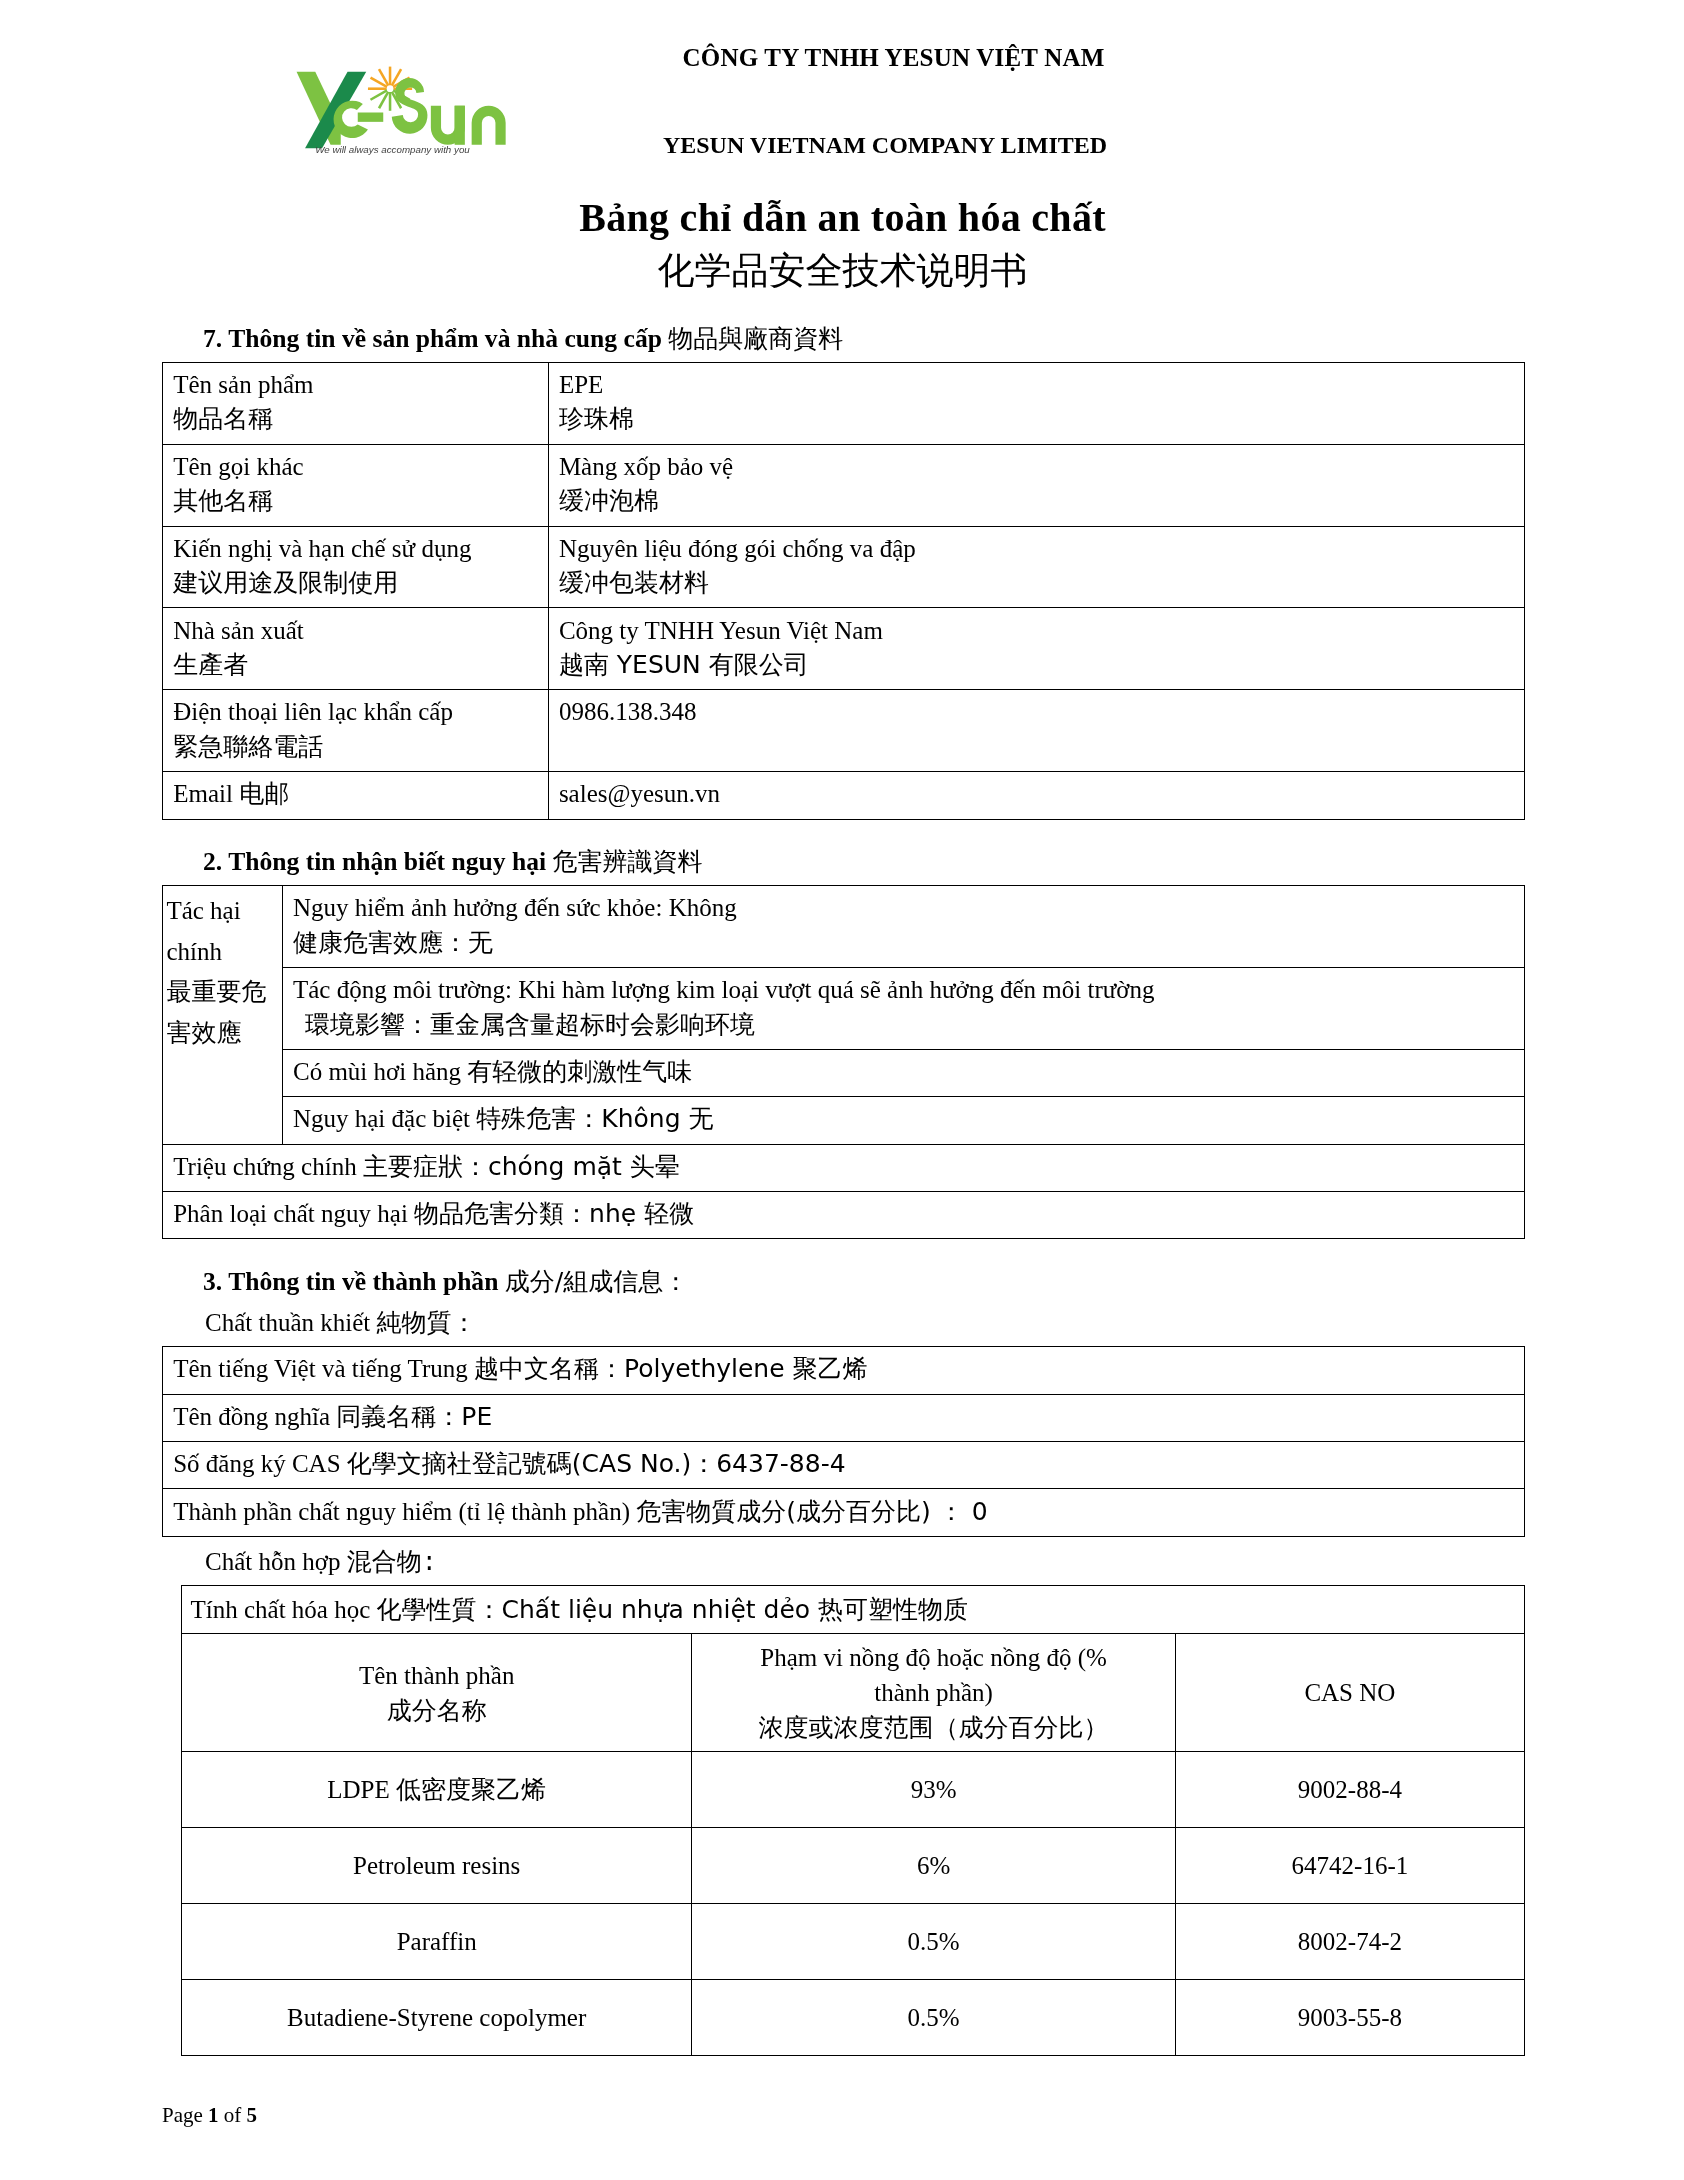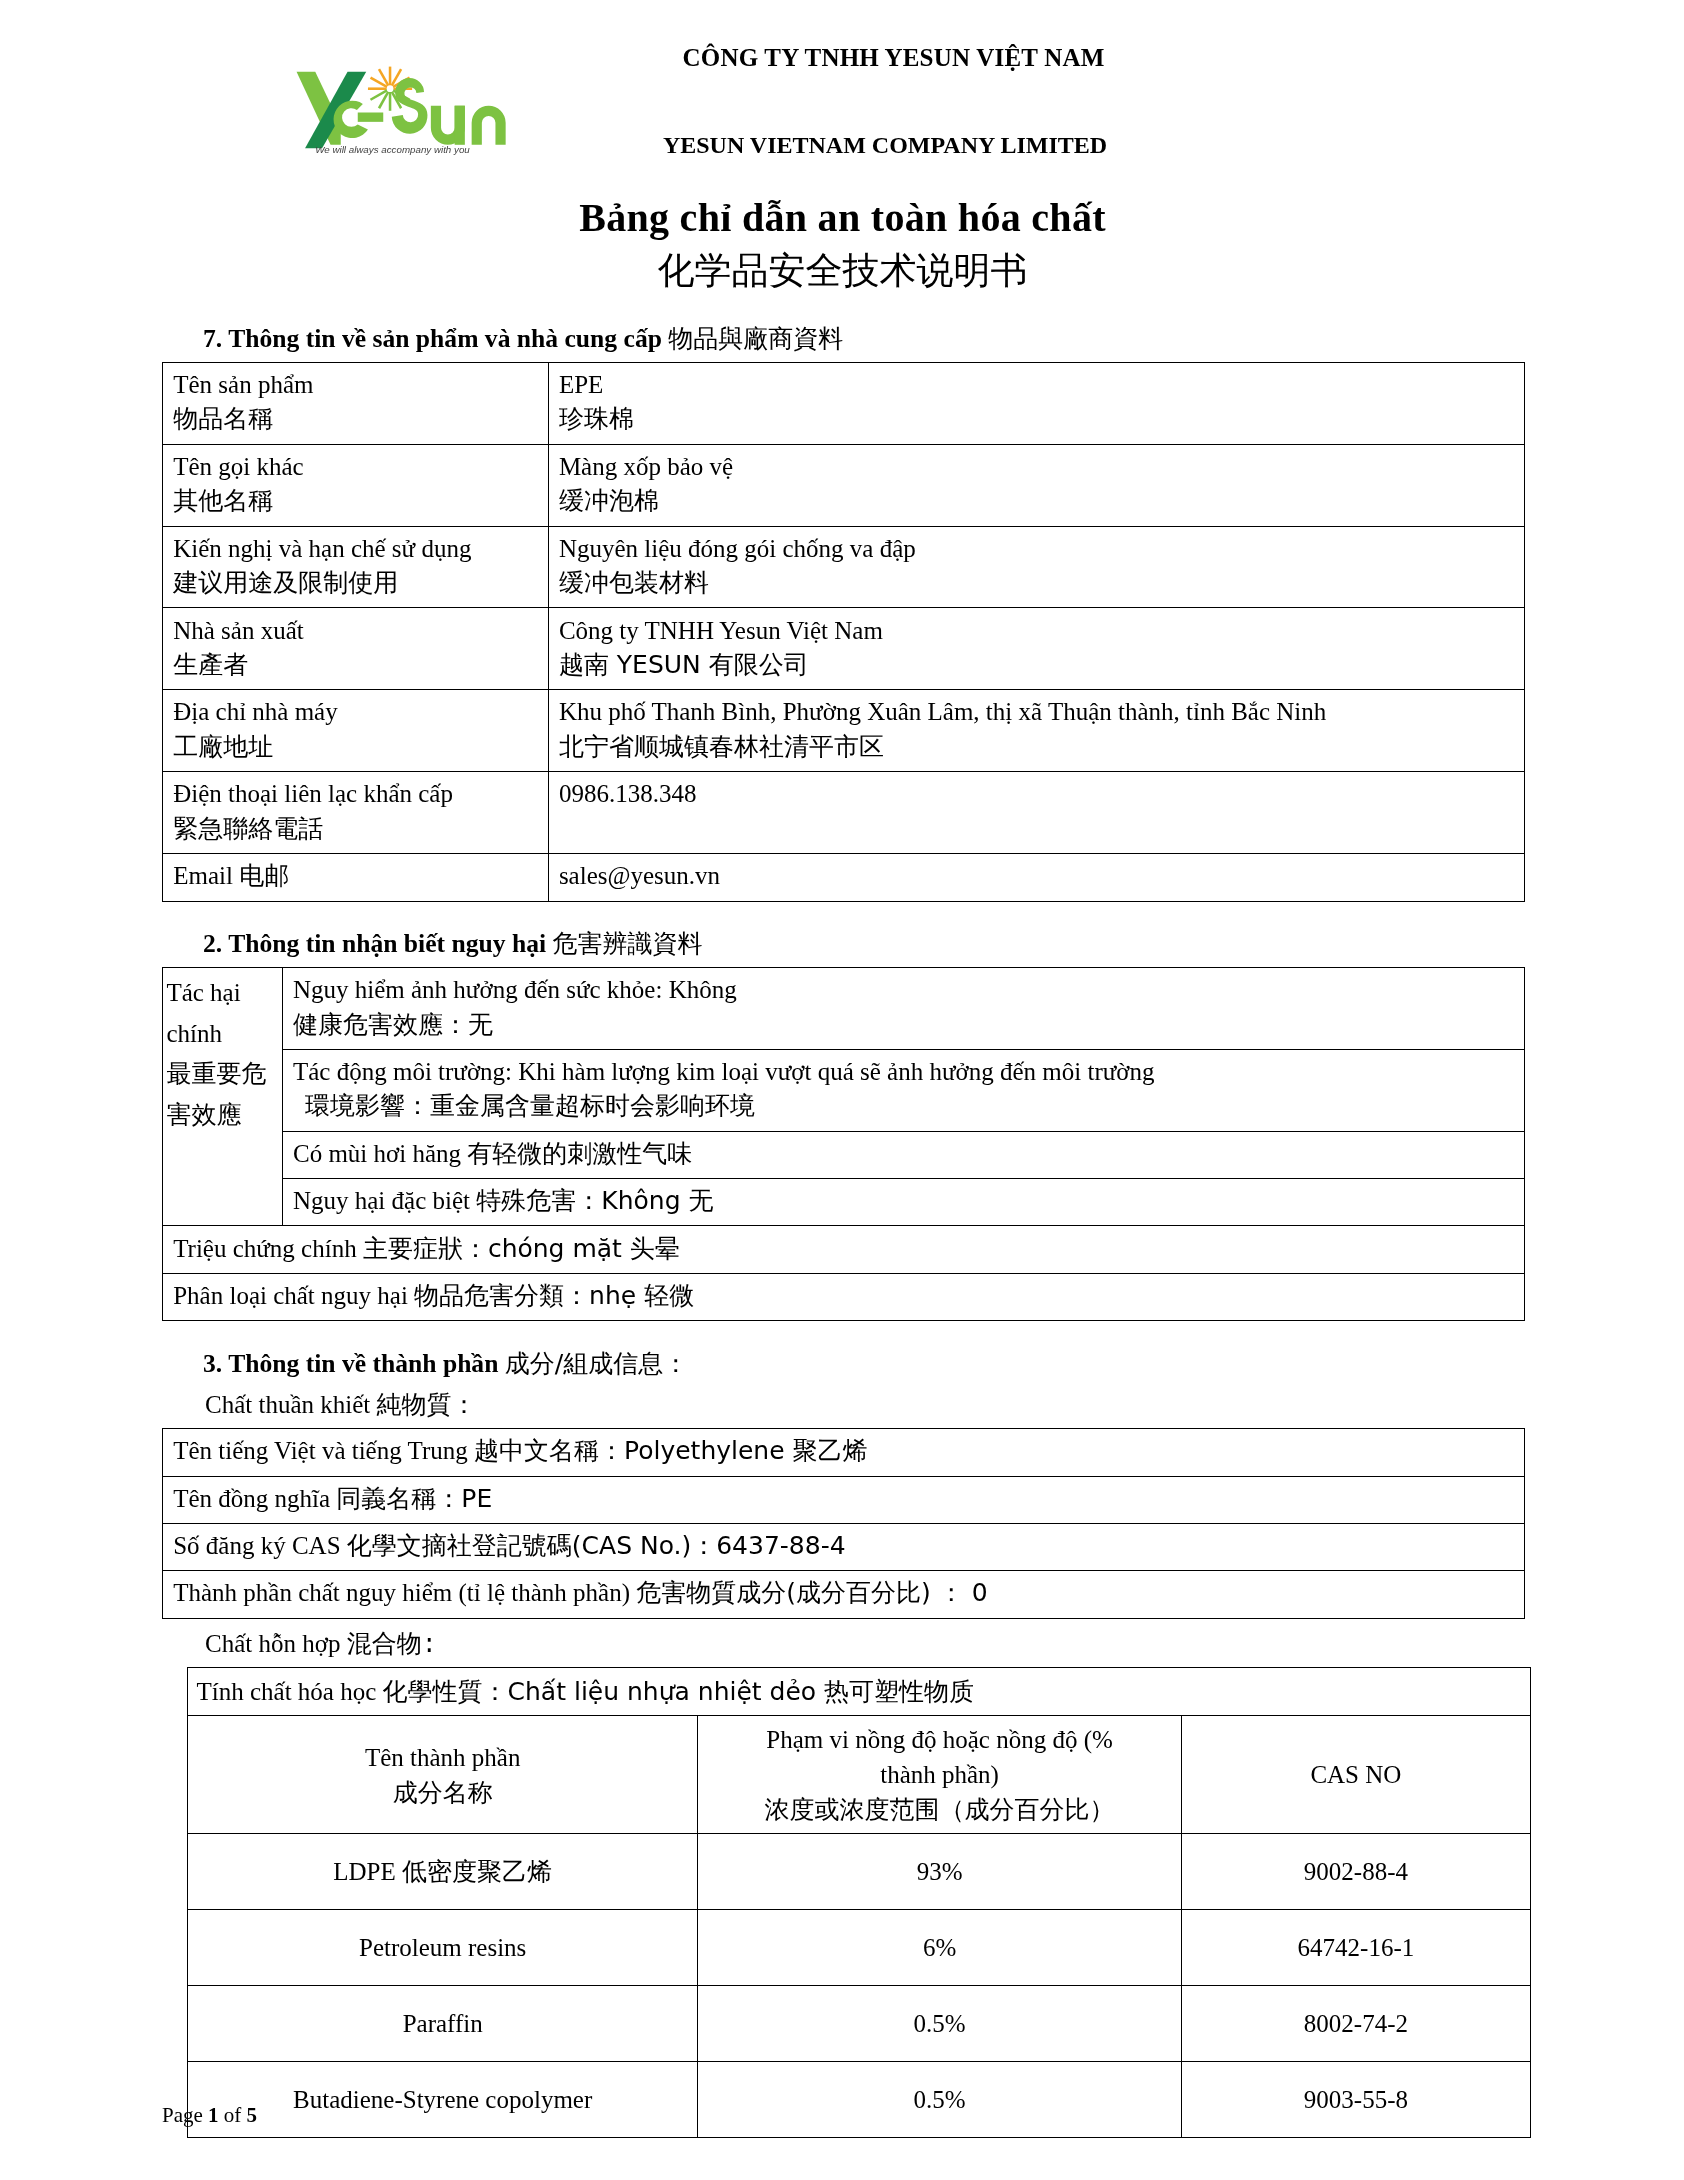--- a/index.html
+++ b/index.html
@@ -132,21 +132,21 @@
   
   table.mix { border-collapse: collapse; width: 100%; table-layout: fixed; }
   table.mix td {
     border: 1.4px solid #000;
     font-size: 25px;
     line-height: 1.4;
     padding: 6px 8.5px;
   }
   table.mix td.hdr { text-align: center; vertical-align: middle; }
   table.mix td.cell { text-align: center; vertical-align: middle; height: 63px; }
-  .mix-wrap { margin-left: 25px; width: calc(100% - 19px); }
+  .mix-wrap { margin-left: 19px; width: calc(100% - 19px); }
 
   .footer {
     position: absolute;
     left: 162px;
     bottom: 53px;
     font-size: 21px;
   }
   .footer b { font-weight: bold; }
 </style>
 </head>
@@ -247,30 +247,20 @@
             <span class="ln">Nhà sản xuất</span>
             <span class="ln cn">生產者</span>
           </td>
           <td>
             <span class="ln">Công ty TNHH Yesun Việt Nam</span>
             <span class="ln cn">越南 YESUN 有限公司</span>
           </td>
         </tr>
         <tr>
           <td class="label">
-            <span class="ln">Địa chỉ nhà máy</span>
-            <span class="ln cn">工廠地址</span>
-          </td>
-          <td>
-            <span class="ln">Khu phố Thanh Bình, Phường Xuân Lâm, thị xã Thuận thành, tỉnh Bắc Ninh</span>
-            <span class="ln cn">北宁省顺城镇春林社清平市区</span>
-          </td>
-        </tr>
-        <tr>
-          <td class="label">
             <span class="ln">Điện thoại liên lạc khẩn cấp</span>
             <span class="ln cn">緊急聯絡電話</span>
           </td>
           <td>
             <span class="ln">0986.138.348</span>
           </td>
         </tr>
         <tr>
           <td class="label">
             <span class="ln">Email 电邮</span>

